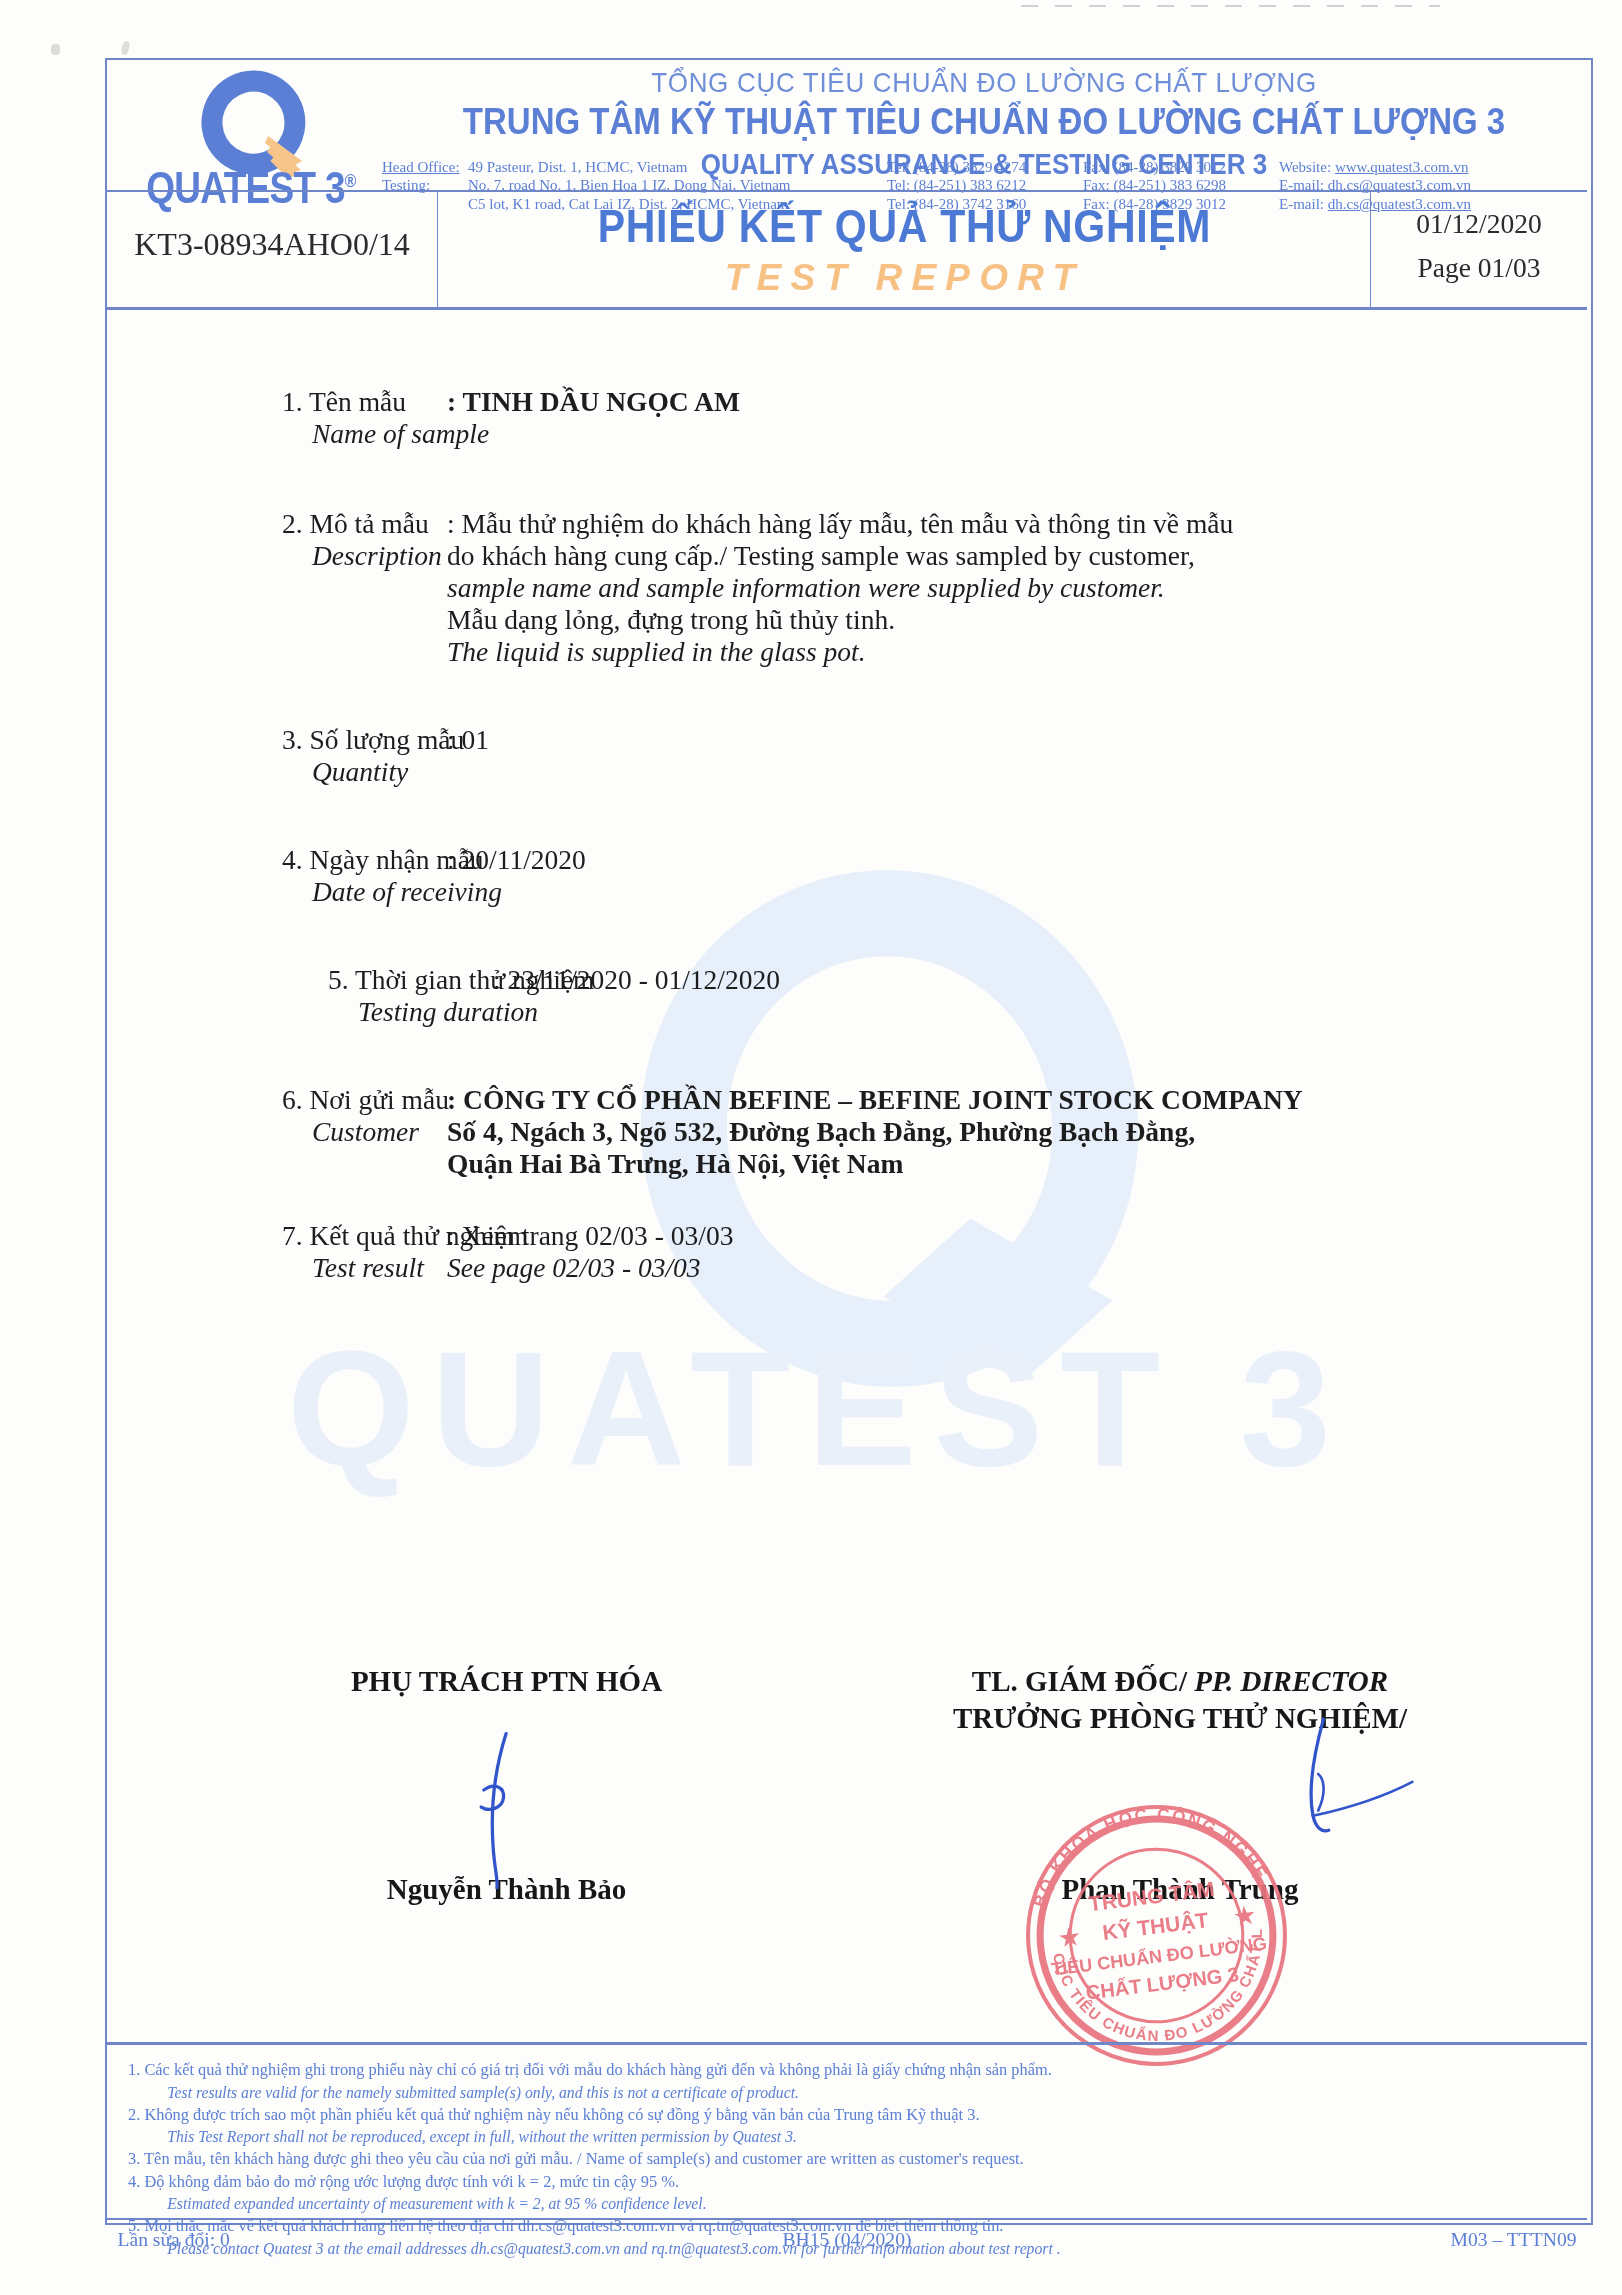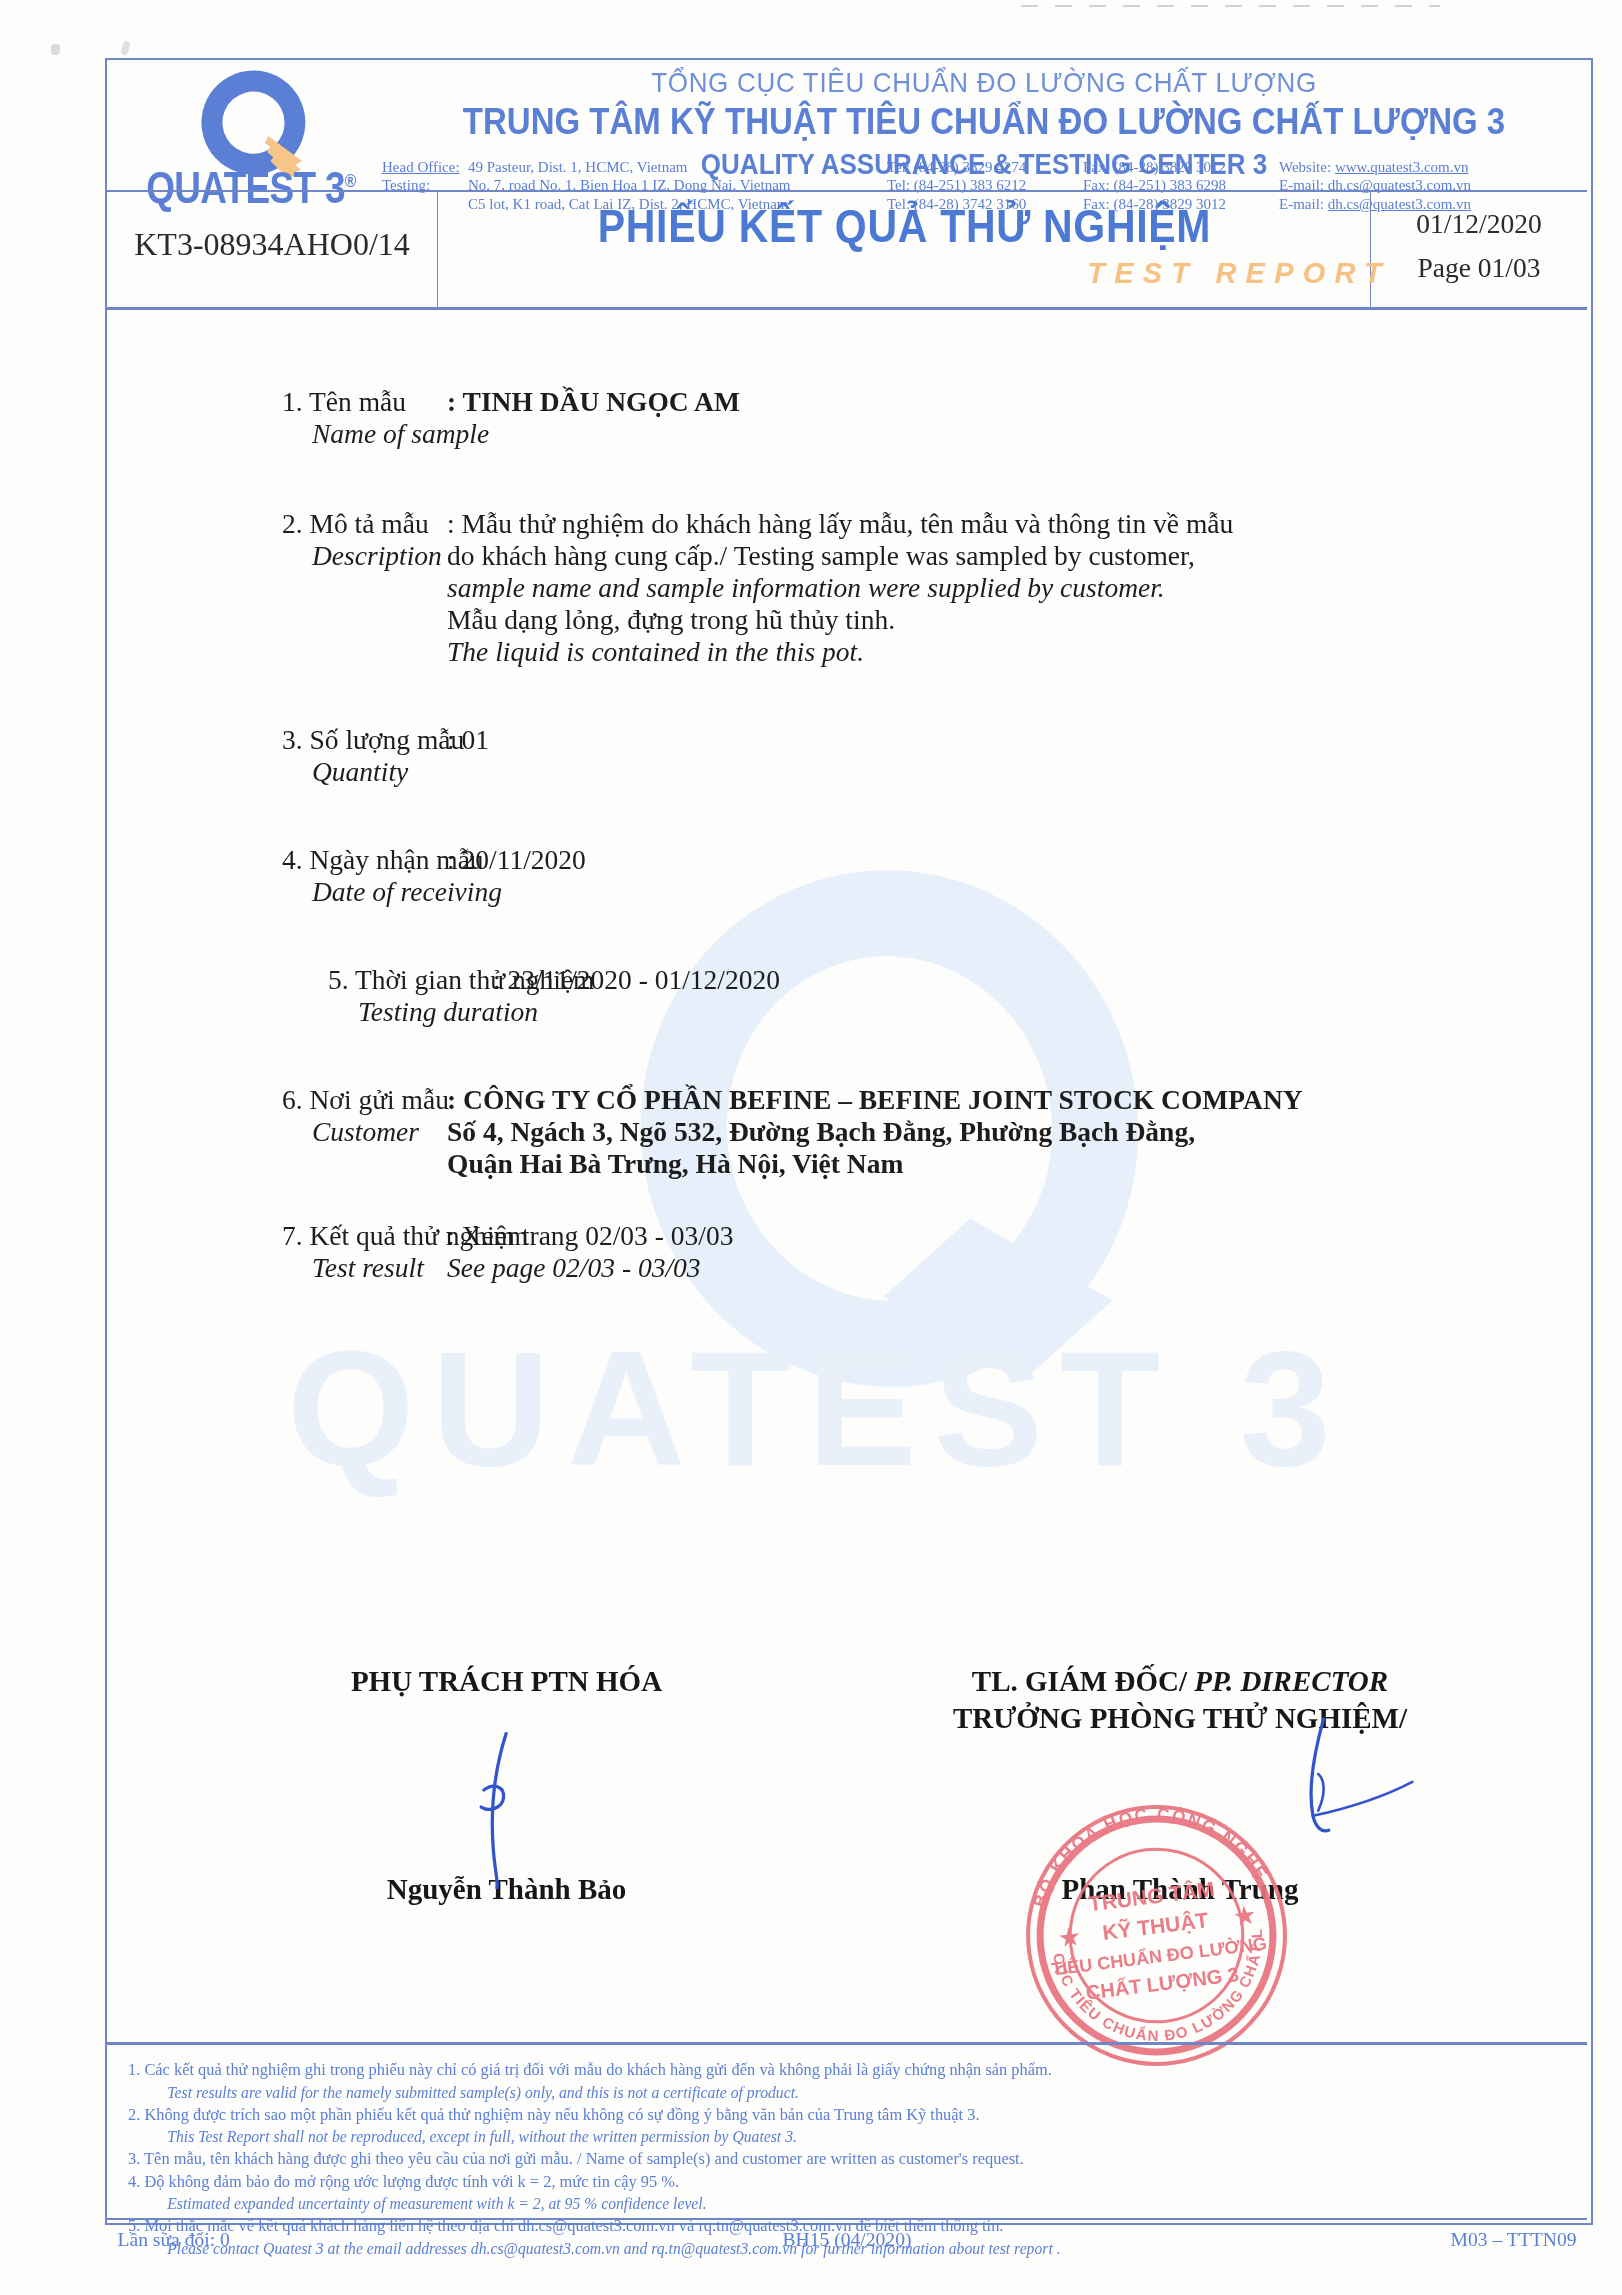--- a/index.html
+++ b/index.html
@@ -69,23 +69,23 @@
   
   .titleband{position:absolute;left:107px;top:190px;width:1480px;height:115px;
     border-top:2px solid #6f86c9;border-bottom:3.3px solid #6f86c9;}
   .tb-v1{position:absolute;left:330px;top:0;width:1.3px;height:115px;background:#6f86c9;}
   .tb-v2{position:absolute;left:1263px;top:0;width:1.3px;height:115px;background:#6f86c9;}
   .rep-no{position:absolute;left:0px;top:34px;width:330px;text-align:center;
     font-size:32px;color:#2b2b2b;letter-spacing:0px;}
   .t-vn{position:absolute;left:332px;top:10.5px;width:931px;text-align:center;
     font-family:"Liberation Sans",sans-serif;font-weight:bold;font-size:41px;
     color:#4b79d4;letter-spacing:0.7px;transform:scaleY(1.12);}
-  .t-en{position:absolute;left:332px;top:65px;width:931px;text-align:right;
+  .t-en{position:absolute;left:332px;top:65px;width:931px;text-align:center;
     font-family:"Liberation Sans",sans-serif;font-weight:bold;font-style:italic;
-    font-size:29px;color:#f6c183;letter-spacing:9.2px;padding-left:21px;}
+    font-size:37px;color:#f6c183;letter-spacing:9.2px;}
   .t-date{position:absolute;left:1264px;top:15.7px;width:216px;text-align:center;
     font-size:27.5px;color:#2b2b2b;}
   .t-page{position:absolute;left:1264px;top:60px;width:216px;text-align:center;
     font-size:27.5px;color:#2b2b2b;}
 
   
   .body{position:absolute;left:107px;top:307px;width:1480px;}
   .item{display:flex;position:relative;}
   .lbl{width:340px;flex:0 0 340px;padding-left:175px;box-sizing:border-box;}
   .lbl .vn{font-size:27.5px;color:#1d1d1d;white-space:nowrap;}
@@ -212,21 +212,21 @@
     <div class="item" style="margin-top:58px;">
       <div class="lbl">
         <div class="vn"><span>2.</span> <span>Mô tả mẫu</span></div>
         <div class="en">Description</div>
       </div>
       <div class="val">
         <span class="l">: Mẫu thử nghiệm do khách hàng lấy mẫu, tên mẫu và thông tin về mẫu</span>
         <span class="l">do khách hàng cung cấp./ Testing sample was sampled by customer,</span>
         <span class="l i">sample name and sample information were supplied by customer.</span>
         <span class="l">Mẫu dạng lỏng, đựng trong hũ thủy tinh.</span>
-        <span class="l i">The liquid is contained in the this pot.</span>
+        <span class="l i">The liquid is supplied in the glass pot.</span>
       </div>
     </div>
 
     <div class="item" style="margin-top:56px;">
       <div class="lbl">
         <div class="vn"><span>3.</span> <span>Số lượng mẫu</span></div>
         <div class="en">Quantity</div>
       </div>
       <div class="val">
         <span class="l">: 01</span>

